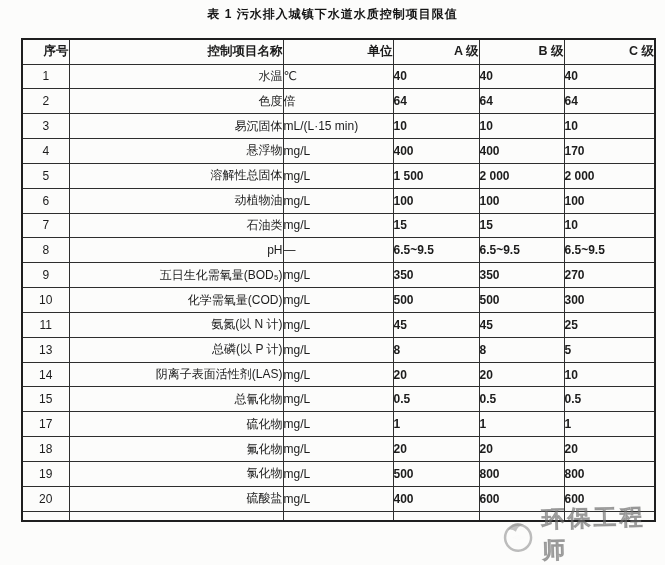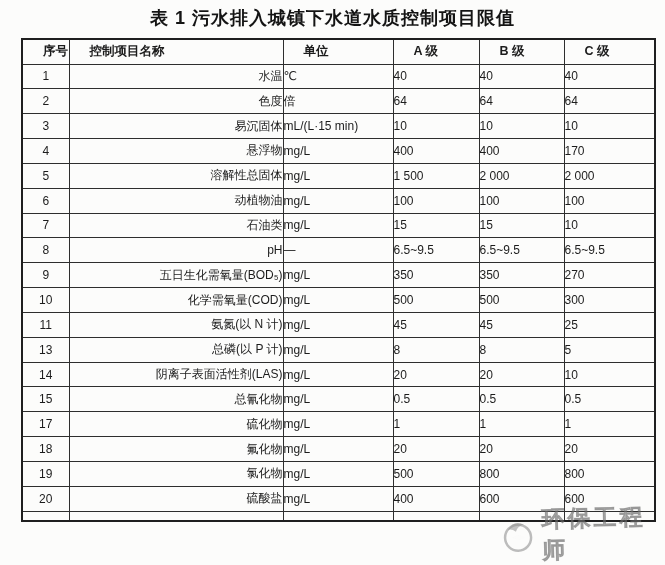--- a/index.html
+++ b/index.html
@@ -15,21 +15,21 @@
     overflow: hidden;
     font-family: "Liberation Sans", "DejaVu Sans", sans-serif;
     color: #1c1c1c;
   }
   .doc-title {
     position: absolute;
     top: 6px;
     left: 0;
     width: 100%;
     text-align: center;
-    font-size: 18px;
+    font-size: 12px;
     font-weight: bold;
     letter-spacing: 1px;
     color: #141414;
   }
   table.limits {
     position: absolute;
     left: 21px;
     top: 38px;
     width: 633px;
     border-collapse: collapse;
@@ -46,29 +46,29 @@
     white-space: nowrap;
     overflow: hidden;
     vertical-align: middle;
   }
   table.limits {
     border: 2px solid #1f1f1f;
   }
   table.limits th {
     font-weight: bold;
     font-size: 12.5px;
-    text-align: left;
+    text-align: right;
     height: 25px;
     border-bottom-width: 1.6px;
     padding-left: 20px;
   }
   td.c-seq   { text-align: center; }
   td.c-name  { text-align: right; padding-left: 14px; }
   td.c-unit  { text-align: left; padding-left: 9px;  }
-  td.c-val   { text-align: left; padding-left: 11px; }
+  td.c-val   { text-align: left; padding-left: 11px; font-weight: bold; }
   tr.partial td { height: 10px; border-bottom: none; }
 
   .watermark {
     position: absolute;
     left: 498px;
     top: 503px;
     display: flex;
     align-items: center;
     gap: 4px;
     pointer-events: none;

